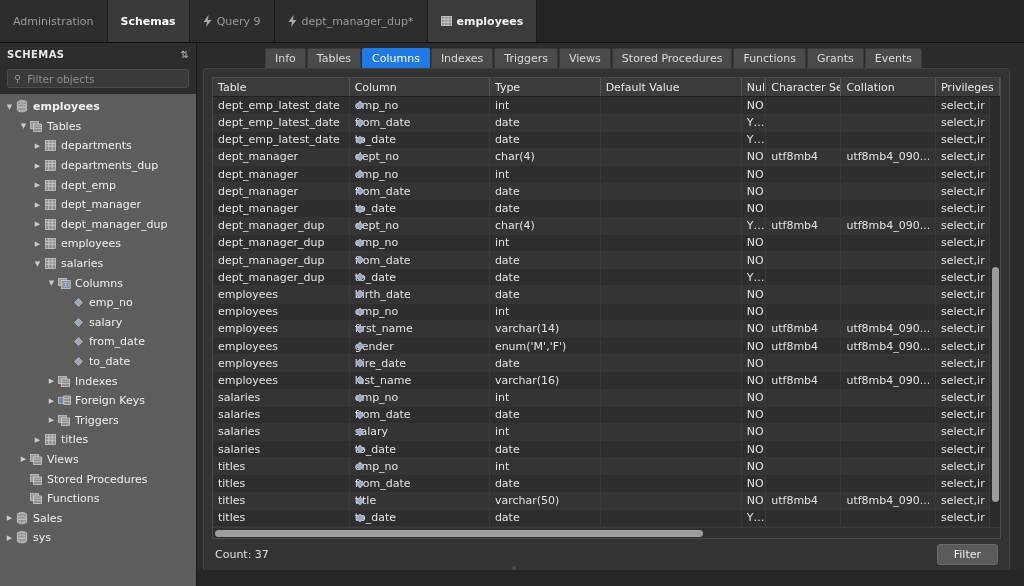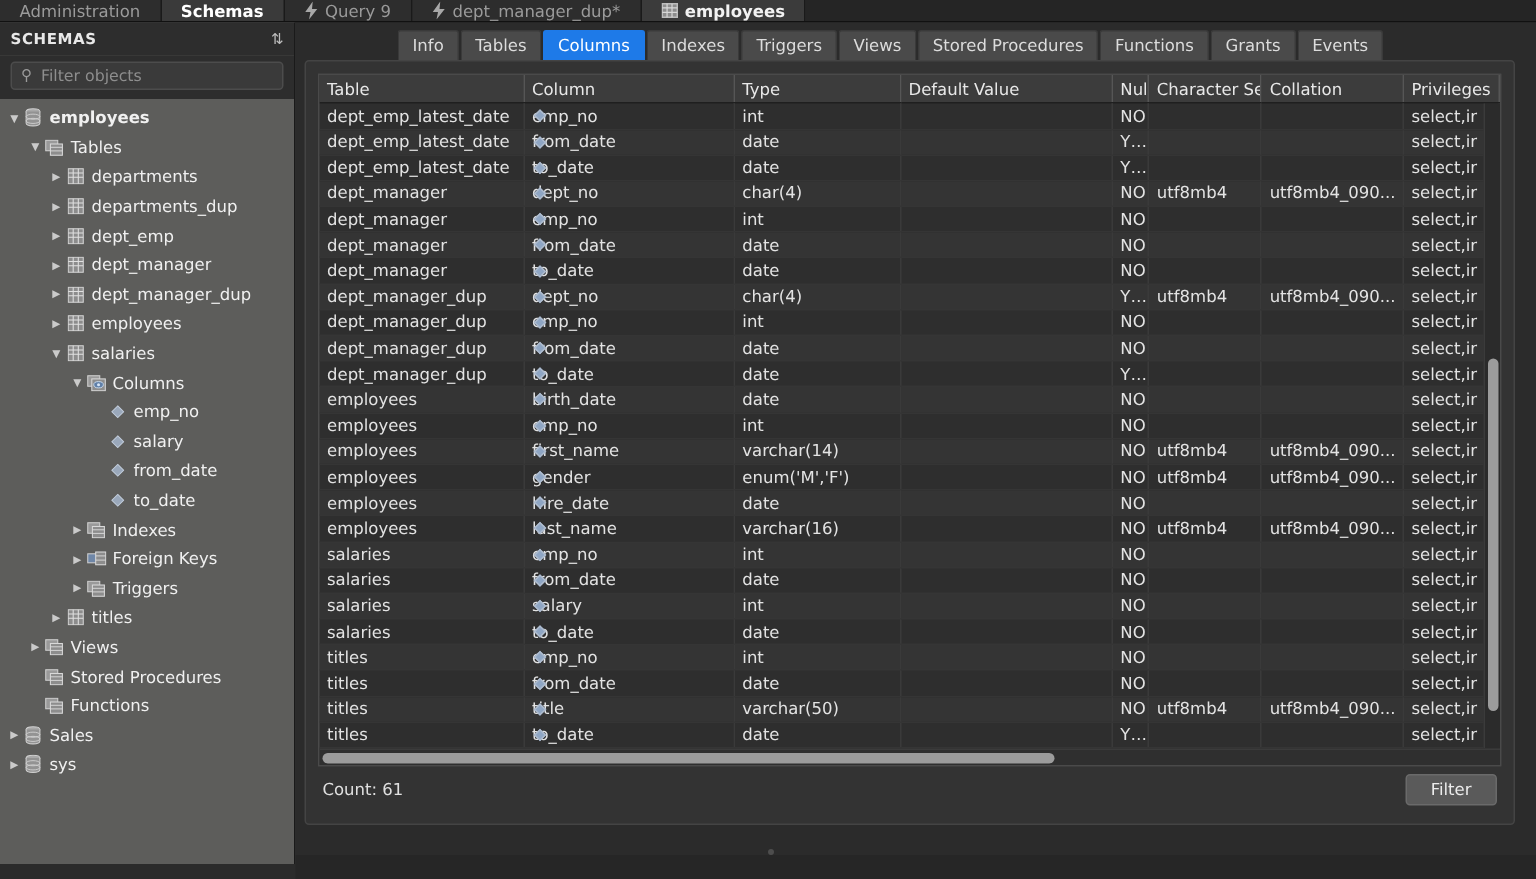--- a/index.html
+++ b/index.html
@@ -7,21 +7,21 @@
     width: 1024px; height: 586px;
     background: #2b2b2b;
     font-family: "DejaVu Sans", "Liberation Sans", sans-serif;
     overflow: hidden;
     -webkit-font-smoothing: antialiased;
   }
 
   
   .topbar {
     display: flex; align-items: stretch;
-    height: 15px;
+    height: 43px;
     background: #252525;
     border-bottom: 1px solid #111;
   }
   .wtab {
     display: flex; align-items: center; gap: 5px;
     padding: 0 13px;
     font-size: 11px;
     color: #9a9a9a;
     background: #2d2d2d;
     border-right: 1px solid #1a1a1a;
@@ -820,21 +820,21 @@
           <div class="vbar">
             <div class="vthumb"></div>
           </div>
         </div>
         <div class="hbar">
           <div class="hthumb"></div>
         </div>
       </div>
 
       <div class="footer">
-        <span class="count">Count: 61</span>
+        <span class="count">Count: 37</span>
         <button class="refresh-btn">Filter</button>
       </div>
     </div>
 
     <div class="bottomstrip"></div>
     <div class="grabdot"></div>
   </div>
 </div>
 
 </body></html>

